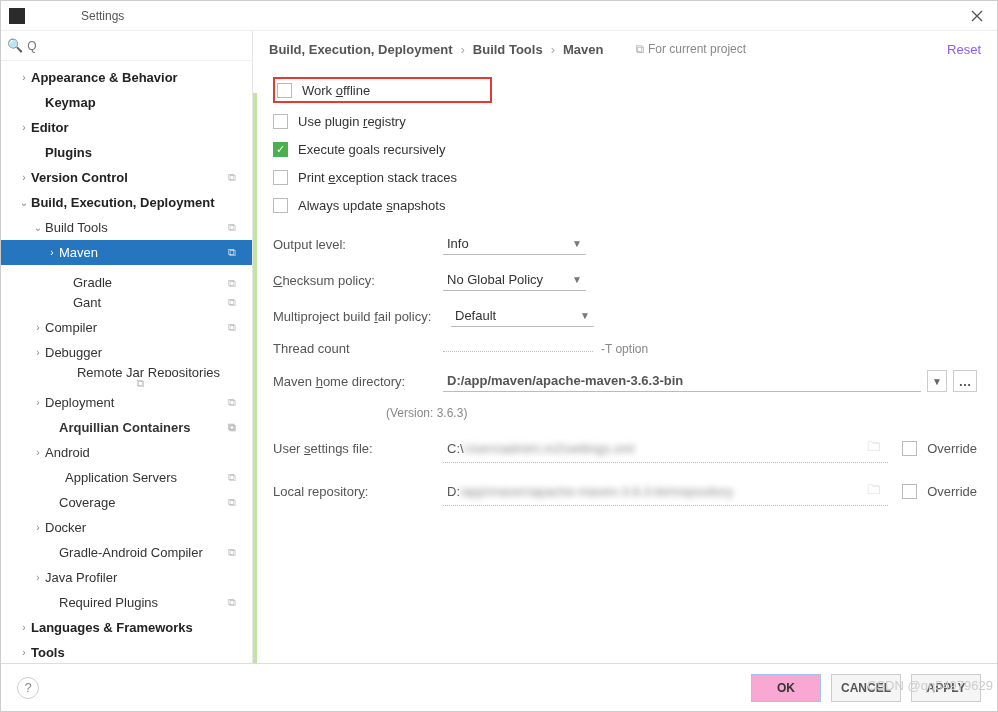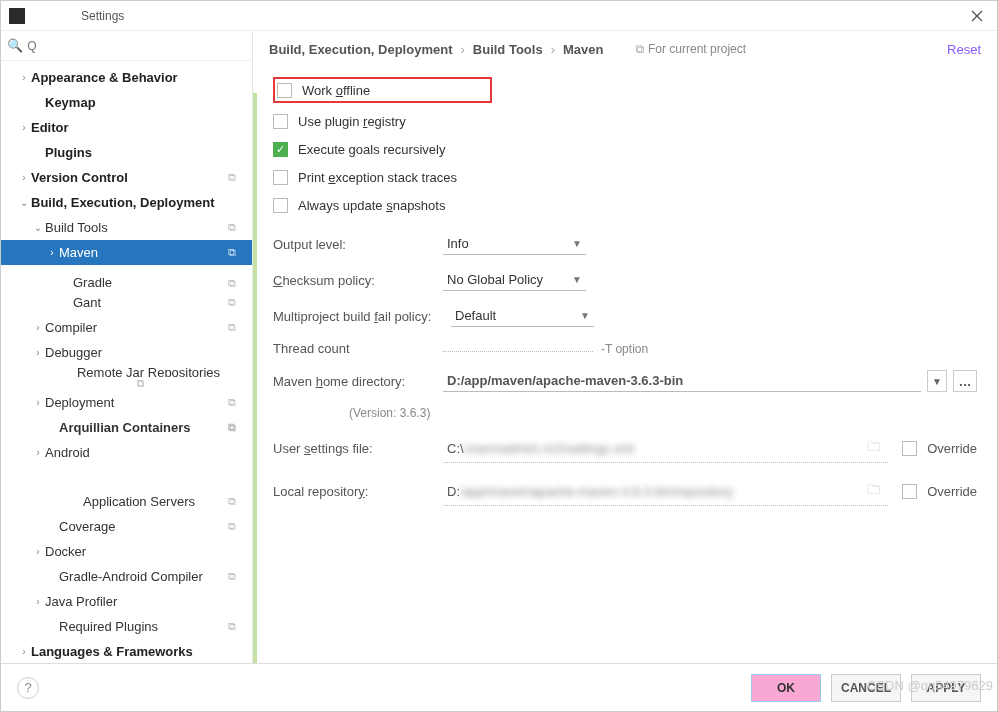--- a/index.html
+++ b/index.html
@@ -39,21 +39,21 @@
 .form-row { display: flex; align-items: center; margin: 14px 0; }
 .form-label { width: 170px; color: #555; }
 .select-field { width: 143px; border-bottom: 1px solid #bbb; display: flex; align-items: center; padding: 3px 4px; cursor: pointer; }
 .select-field .caret { margin-left: auto; color: #777; font-size: 10px; }
 .text-field { flex: 1; border-bottom: 1px dotted #bbb; padding: 3px 4px; color: #555; display: flex; align-items: center; }
 .text-field.wide { max-width: 480px; }
 .dir-field { flex: 1; border-bottom: 1px solid #bbb; padding: 3px 4px; color: #555; display: flex; align-items: flex-end; font-weight: bold; }
 .dir-caret { width: 20px; height: 22px; border: 1px solid #ccc; display: flex; align-items: center; justify-content: center; margin-left: 6px; color: #666; font-size: 10px; }
 .more-btn { width: 24px; height: 22px; border: 1px solid #ccc; display: flex; align-items: center; justify-content: center; margin-left: 6px; font-weight: bold; color: #555; }
 .suffix { color: #888; margin-left: 8px; font-size: 12px; }
-.version { color: #888; font-size: 12px; margin-left: 76px; margin-bottom: 8px; }
+.version { color: #888; font-size: 12px; margin-left: 113px; margin-bottom: 8px; }
 .folder-icon { color: #bbb; margin-left: auto; margin-right: 4px; }
 .override { display: flex; align-items: center; margin-left: 14px; color: #555; }
 .footer { height: 48px; border-top: 1px solid #ddd; display: flex; align-items: center; padding: 0 16px; }
 .help { width: 22px; height: 22px; border: 1px solid #ccc; border-radius: 11px; display: flex; align-items: center; justify-content: center; color: #888; }
 .btn { min-width: 70px; height: 28px; border: 1px solid #ccc; background: #f5f5f5; margin-left: 10px; display: flex; align-items: center; justify-content: center; font-weight: 600; color: #555; cursor: pointer; font-size: 12px; }
 .btn.primary { background: #f9a8d4; border-color: #9cc8ee; color: #333; }
 .watermark { position: absolute; right: 4px; bottom: 18px; color: #ccc; font-size: 13px; pointer-events: none; }
 u { text-decoration: underline; }
 .blur { filter: blur(3px); color: #888; }
 </style>
@@ -146,21 +146,21 @@
           </div>
           <div class="tree-item" style="padding-left: 44px; font-weight: bold;">
             <span class="arrow"></span>
             <span class="tree-label">Arquillian Containers</span>
             <span class="copy-icon">⧉</span>
           </div>
           <div class="tree-item" style="padding-left: 30px;">
             <span class="arrow">›</span>
             <span class="tree-label">Android</span>
           </div>
-          <div class="tree-item" style="padding-left: 68px; margin-top: 24px;">
+          <div class="tree-item" style="padding-left: 50px;">
             <span class="arrow"></span>
             <span class="tree-label">Application Servers</span>
             <span class="copy-icon">⧉</span>
           </div>
           <div class="tree-item" style="padding-left: 44px;">
             <span class="arrow"></span>
             <span class="tree-label">Coverage</span>
             <span class="copy-icon">⧉</span>
           </div>
           <div class="tree-item" style="padding-left: 30px;">

